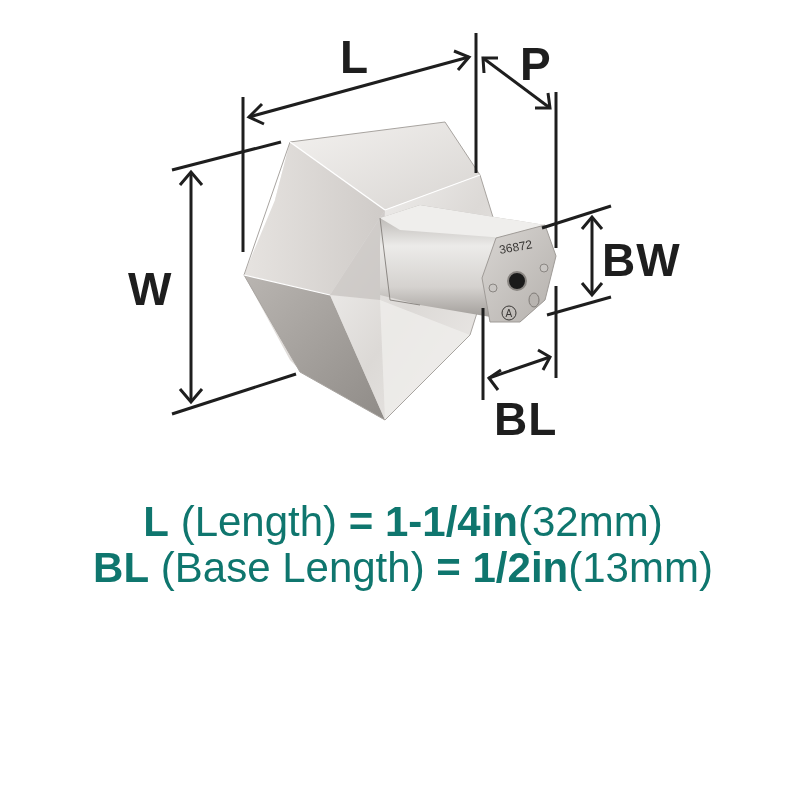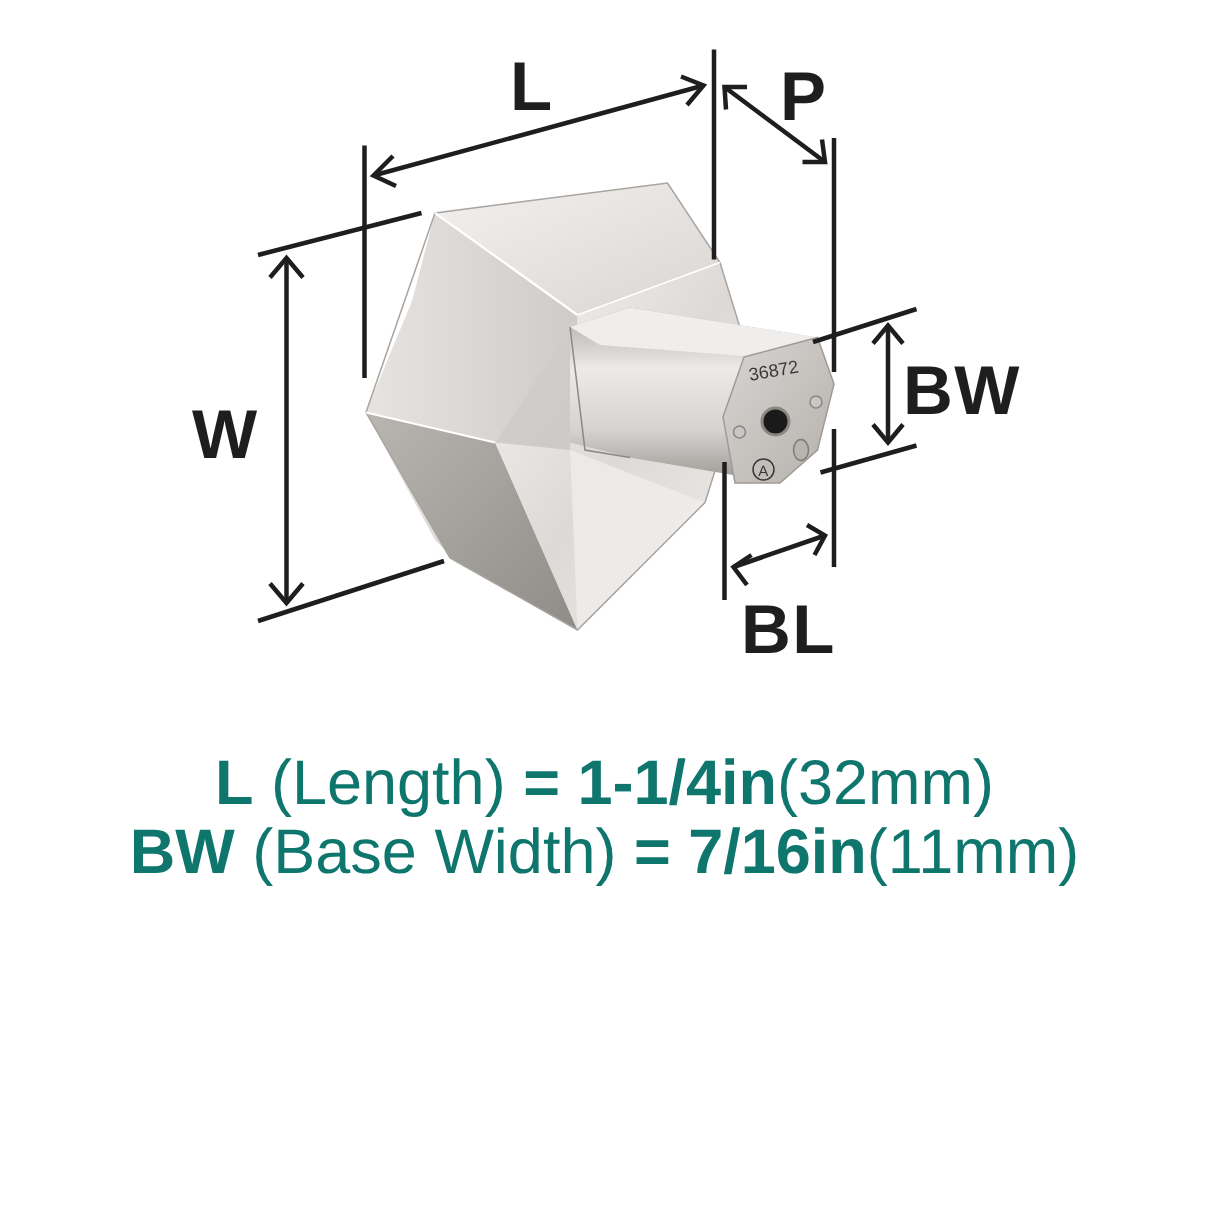--- a/index.html
+++ b/index.html
@@ -128,18 +128,18 @@
 </div>
 
 <div class="specs">
   <div class="spec-row">
     <span class="abbr">L</span>
     <span class="name">(Length)</span>
     <span class="eq">=</span>
     <span class="imp">1-1/4in</span><span class="met">(32mm)</span>
   </div>
   <div class="spec-row">
-    <span class="abbr">BW</span>
-    <span class="name">(Base Width)</span>
+    <span class="abbr">BL</span>
+    <span class="name">(Base Length)</span>
     <span class="eq">=</span>
-    <span class="imp">7/16in</span><span class="met">(11mm)</span>
+    <span class="imp">1/2in</span><span class="met">(13mm)</span>
   </div>
 </div>
 
 </body></html>

